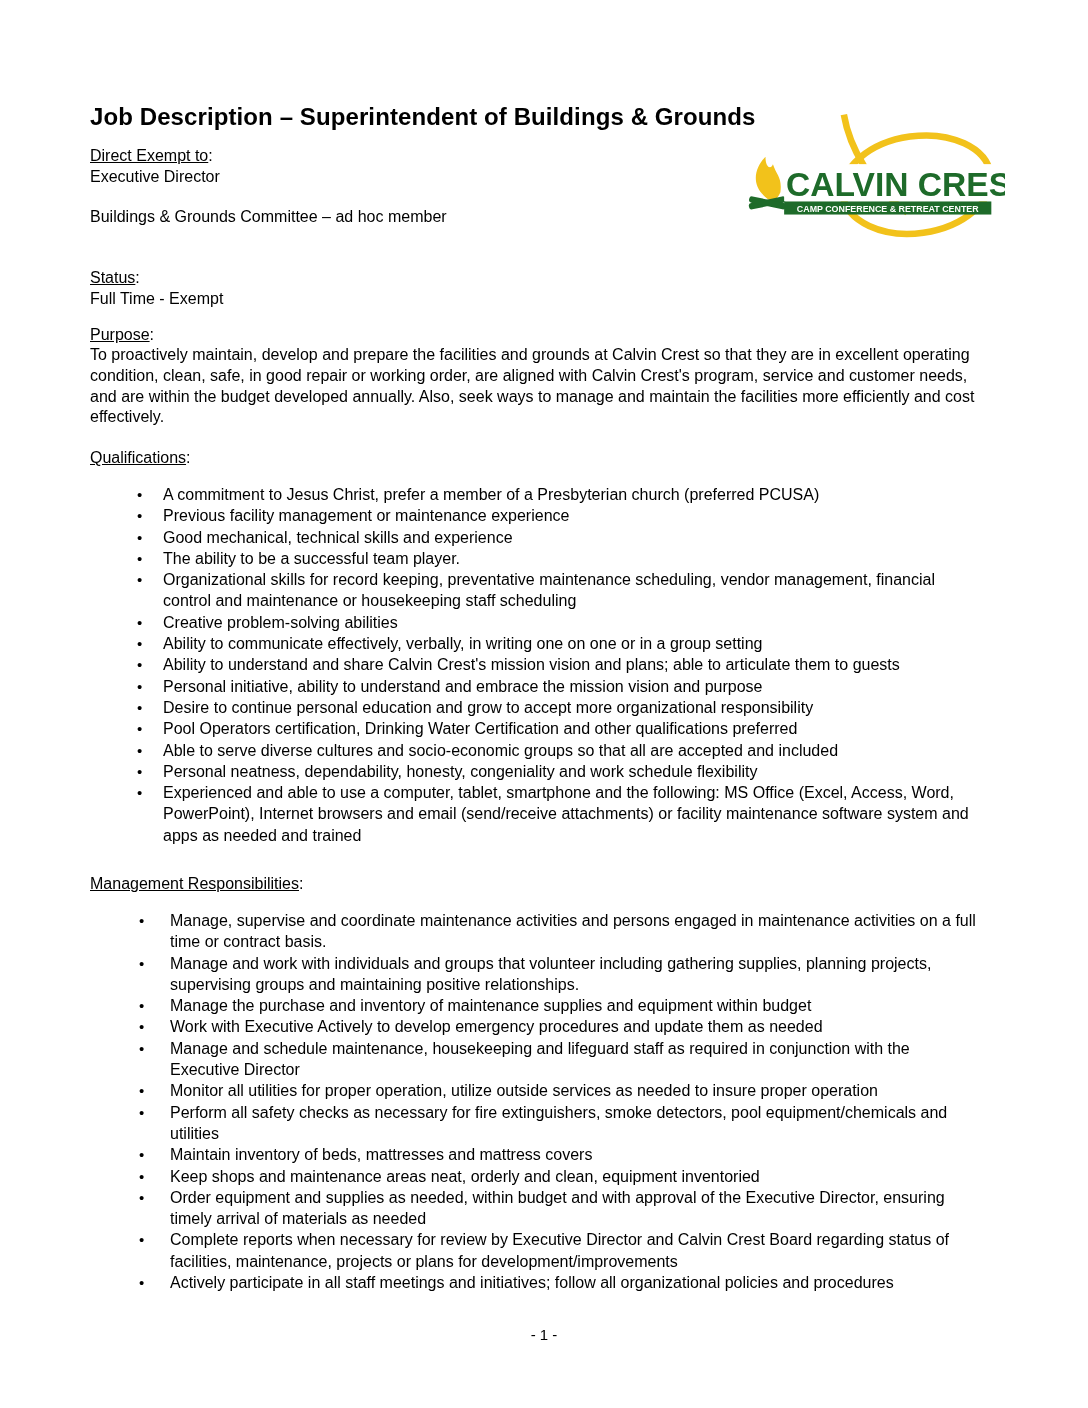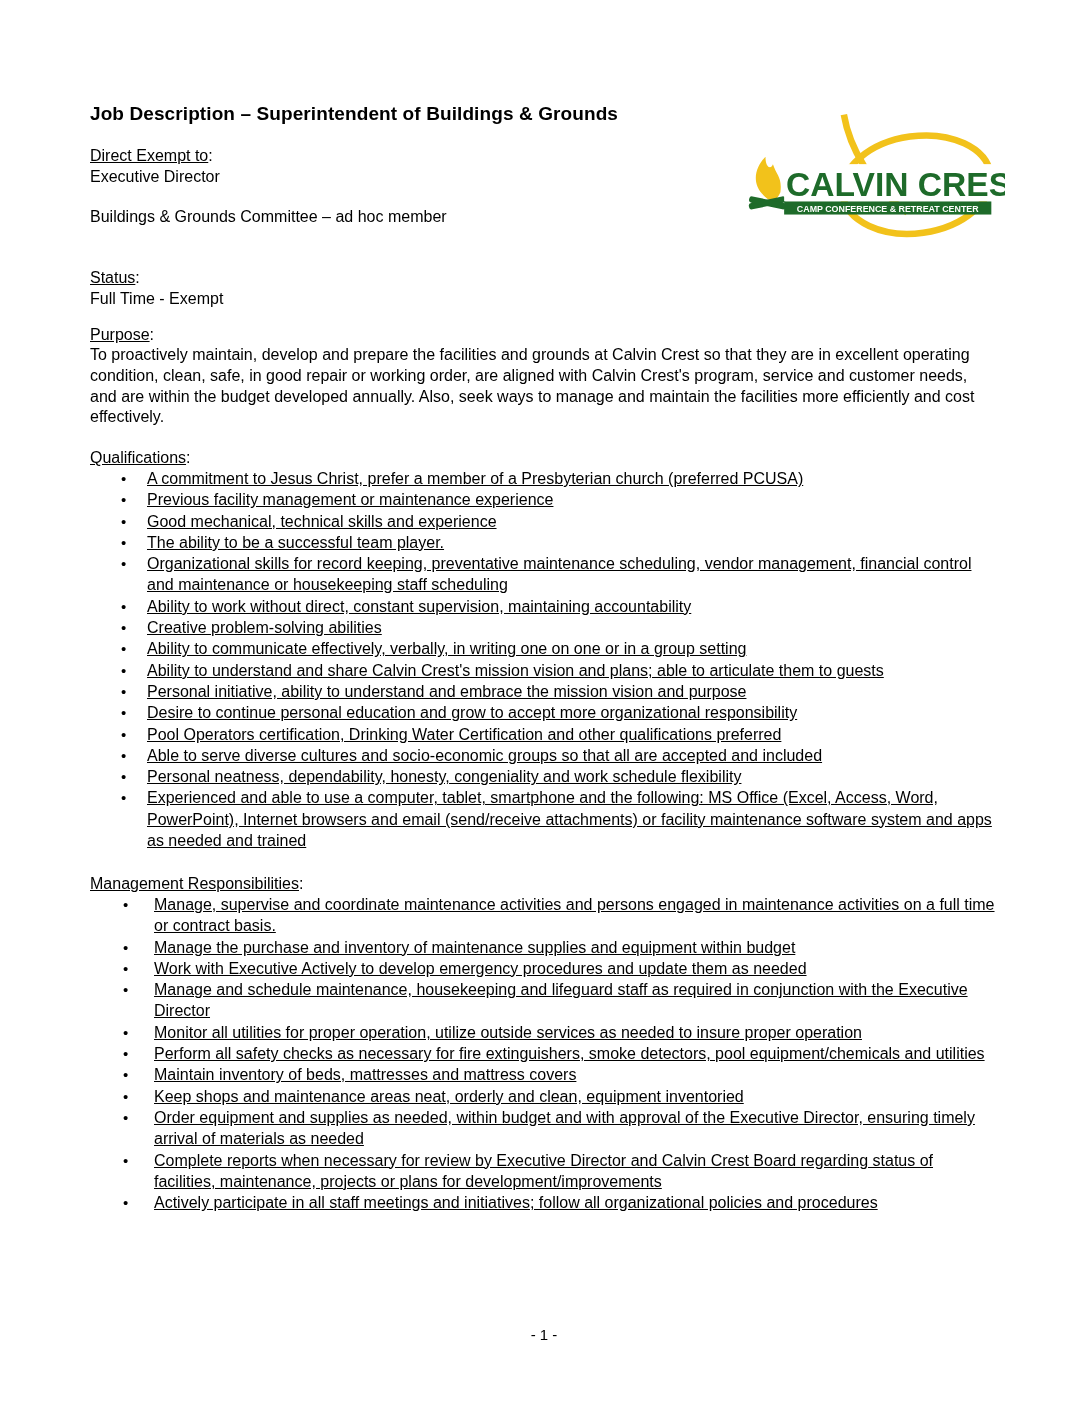--- a/index.html
+++ b/index.html
@@ -2,26 +2,26 @@
 <html><head>
 <meta charset="utf-8">
 <style>
   html, body { margin: 0; padding: 0; background: #ffffff; }
   body {
     width: 1088px; height: 1408px; position: relative; overflow: hidden;
     font-family: "Liberation Sans", sans-serif; color: #000;
   }
   .title {
     position: absolute; left: 90px; top: 103px;
-    font-size: 19px; font-weight: bold; letter-spacing: 0.1px;
+    font-size: 24px; font-weight: bold; letter-spacing: 0.1px;
   }
   .block { position: absolute; left: 90px; font-size: 16px; line-height: 21px; width: 900px; }
   .label { text-decoration: underline; }
   .para { font-size: 16px; line-height: 20.8px; }
-  ul { margin: 0; padding: 0; list-style: none; text-decoration: underline; }
+  ul { margin: 16px; padding: 0; list-style: none; }
   ul li { position: relative; font-size: 16px; line-height: 21.3px; }
   ul.qual li { padding-left: 57px; }
   ul.qual li::before { content: "\2022"; position: absolute; left: 31px; top: 0; font-size: 15px; }
   ul.mgmt li { padding-left: 64px; }
   ul.mgmt li::before { content: "\2022"; position: absolute; left: 33px; top: 0; font-size: 15px; }
   sup { font-size: 10px; line-height: 0; }
   .logo { position: absolute; left: 735px; top: 110px; width: 270px; height: 140px; }
   .footer { position: absolute; left: 0; width: 1088px; top: 1326px; text-align: center; font-size: 15px; }
 </style>
 </head>
@@ -61,37 +61,37 @@
 </div>
 
 <div class="block" style="top:447px; width:905px;">
   <div><span class="label">Qualifications</span>:</div>
   <ul class="qual">
     <li>A commitment to Jesus Christ, prefer a member of a Presbyterian church (preferred PCUSA)</li>
     <li>Previous facility management or maintenance experience</li>
     <li>Good mechanical, technical skills and experience</li>
     <li>The ability to be a successful team player.</li>
     <li>Organizational skills for record keeping, preventative maintenance scheduling, vendor management, financial control and maintenance or housekeeping staff scheduling</li>
-    <li>Ability to work without direct, constant supervision, maintaining accountability</li>
     <li>Creative problem-solving abilities</li>
     <li>Ability to communicate effectively, verbally, in writing one on one or in a group setting</li>
     <li>Ability to understand and share Calvin Crest's mission vision and plans; able to articulate them to guests</li>
     <li>Personal initiative, ability to understand and embrace the mission vision and purpose</li>
     <li>Desire to continue personal education and grow to accept more organizational responsibility</li>
     <li>Pool Operators certification, Drinking Water Certification and other qualifications preferred</li>
     <li>Able to serve diverse cultures and socio-economic groups so that all are accepted and included</li>
     <li>Personal neatness, dependability, honesty, congeniality and work schedule flexibility</li>
     <li>Experienced and able to use a computer, tablet, smartphone and the following: MS Office (Excel, Access, Word, PowerPoint), Internet browsers and email (send/receive attachments) or facility maintenance software system and apps as needed and trained</li>
   </ul>
 </div>
 
 <div class="block" style="top:873px; width:905px;">
   <div><span class="label">Management Responsibilities</span>:</div>
   <ul class="mgmt">
     <li>Manage, supervise and coordinate maintenance activities and persons engaged in maintenance activities on a full time or contract basis.</li>
+    <li>Manage and work with individuals and groups that volunteer including gathering supplies, planning projects, supervising groups and maintaining positive relationships.</li>
     <li>Manage the purchase and inventory of maintenance supplies and equipment within budget</li>
     <li>Work with Executive Actively to develop emergency procedures and update them as needed</li>
     <li>Manage and schedule maintenance, housekeeping and lifeguard staff as required in conjunction with the Executive Director</li>
     <li>Monitor all utilities for proper operation, utilize outside services as needed to insure proper operation</li>
     <li>Perform all safety checks as necessary for fire extinguishers, smoke detectors, pool equipment/chemicals and utilities</li>
     <li>Maintain inventory of beds, mattresses and mattress covers</li>
     <li>Keep shops and maintenance areas neat, orderly and clean, equipment inventoried</li>
     <li>Order equipment and supplies as needed, within budget and with approval of the Executive Director, ensuring timely arrival of materials as needed</li>
     <li>Complete reports when necessary for review by Executive Director and Calvin Crest Board regarding status of facilities, maintenance, projects or plans for development/improvements</li>
     <li>Actively participate in all staff meetings and initiatives; follow all organizational policies and procedures</li>

